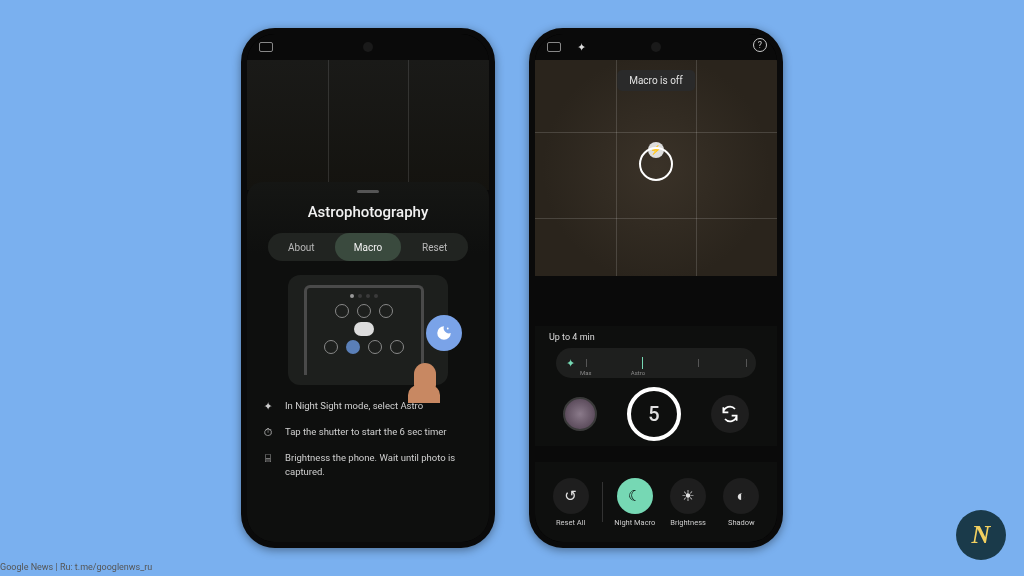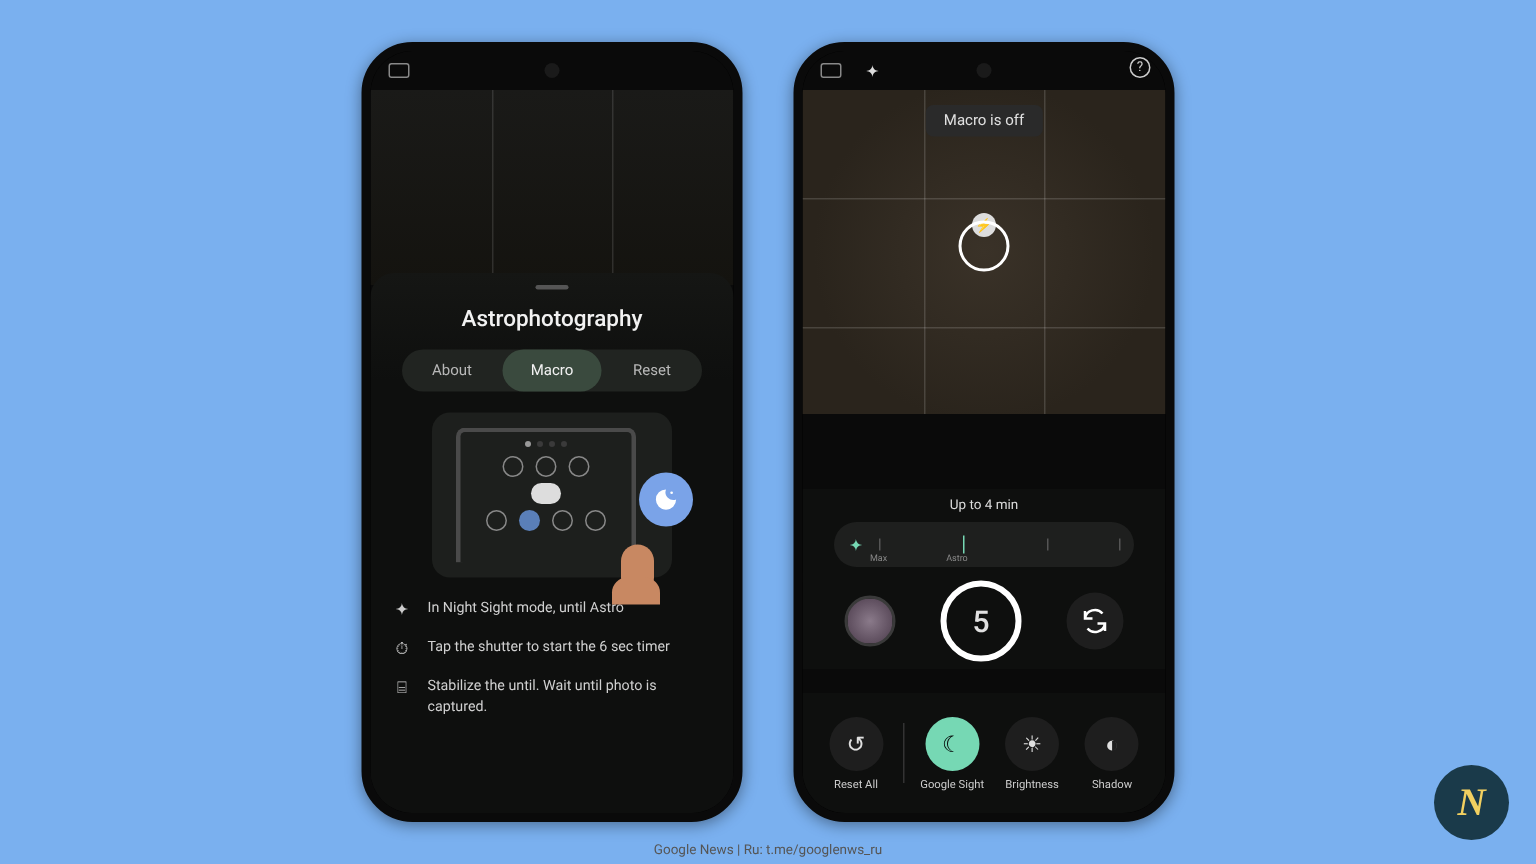--- a/index.html
+++ b/index.html
@@ -114,21 +114,21 @@
   }
   .focus-ic {
     position:absolute;top:38%;left:50%;transform:translateX(-50%);
     width:16px;height:16px;background:#ddd;border-radius:50%;
     display:flex;align-items:center;justify-content:center;font-size:9px;color:#000;
   }
   .exposure-panel {
     position:absolute; top:292px; left:0; right:0;
     background:#0e0f0e; padding:6px 14px 10px;
   }
-  .exp-title { text-align:center;font-size:9px;color:#ddd;margin-bottom:6px;}
+  .exp-title { font-size:9px;color:#ddd;margin-bottom:6px;}
   .slider-row {
     background:#1e1f1e;border-radius:16px;height:30px;display:flex;align-items:center;
     padding:0 10px; gap:8px; width:200px; margin:0 auto;
   }
   .slider-ic { width:12px;color:#76d8b4;font-size:11px;}
   .slider-track { flex:1;height:10px;position:relative;}
   .tick { position:absolute;width:1px;height:8px;background:#555;top:1px;}
   .slider-lbl { position:absolute;font-size:6px;color:#888;top:11px;}
   .capture-row {
     position:absolute;top:348px;left:0;right:0;height:64px;
@@ -155,21 +155,21 @@
   .btab.active .btab-ic { background:#76d8b4;color:#000; }
   .btab-lbl { font-size:7.5px;color:#ccc; white-space:nowrap;}
   .vdiv { width:1px;height:40px;background:#333;margin:0 2px;}
   .help-ic {
     position:absolute;top:4px;right:10px;width:14px;height:14px;border:1.5px solid #ccc;border-radius:50%;
     display:flex;align-items:center;justify-content:center;font-size:9px;
   }
   .sparkle { color:#ddd;font-size:11px;margin-left:8px;}
 
   .footer {
-    position:absolute;bottom:2px;left:0;right:0;text-align:center;
+    position:absolute;bottom:2px;left:0;right:0;text-align:left;
     font-size:9px;color:#555;line-height:1.3;
   }
   .logo-badge {
     position:absolute;right:18px;bottom:16px;width:50px;height:50px;
     background:#1a3a4a;border-radius:50%;display:flex;align-items:center;justify-content:center;
     font-size:26px;font-weight:700;color:#f2d060;
     font-style:italic;font-family:Georgia,serif;
   }
   svg { display:block; }
 </style>
@@ -225,29 +225,29 @@
                 <path d="M12 3a9 9 0 1 0 9 9 7 7 0 0 1-9-9z" fill="#fff"></path>
                 <circle cx="17" cy="6" r="1.2" fill="#fff"></circle>
               </svg>
           </div>
           <div class="finger"></div>
         </div>
 
         <div class="tips">
           <div class="tip">
             <div class="tip-ic">✦</div>
-            <div>In Night Sight mode, until Astro</div>
+            <div>In Night Sight mode, select Astro</div>
           </div>
           <div class="tip">
             <div class="tip-ic">⏱</div>
             <div>Tap the shutter to start the 6 sec timer</div>
           </div>
           <div class="tip">
             <div class="tip-ic">⌸</div>
-            <div>Stabilize the until. Wait until photo is captured.</div>
+            <div>Brightness the phone. Wait until photo is captured.</div>
           </div>
         </div>
       </div>
     </div>
   </div>
 
   <div class="phone">
     <div class="notch"></div>
     <div class="screen">
       <div class="status">
@@ -293,21 +293,21 @@
       </div>
 
       <div class="bottom-tabs">
         <div class="btab">
           <div class="btab-ic">↺</div>
           <div class="btab-lbl">Reset All</div>
         </div>
         <div class="vdiv"></div>
         <div class="btab active">
           <div class="btab-ic">☾</div>
-          <div class="btab-lbl">Google Sight</div>
+          <div class="btab-lbl">Night Macro</div>
         </div>
         <div class="btab">
           <div class="btab-ic">☀</div>
           <div class="btab-lbl">Brightness</div>
         </div>
         <div class="btab">
           <div class="btab-ic">◐</div>
           <div class="btab-lbl">Shadow</div>
         </div>
       </div>

